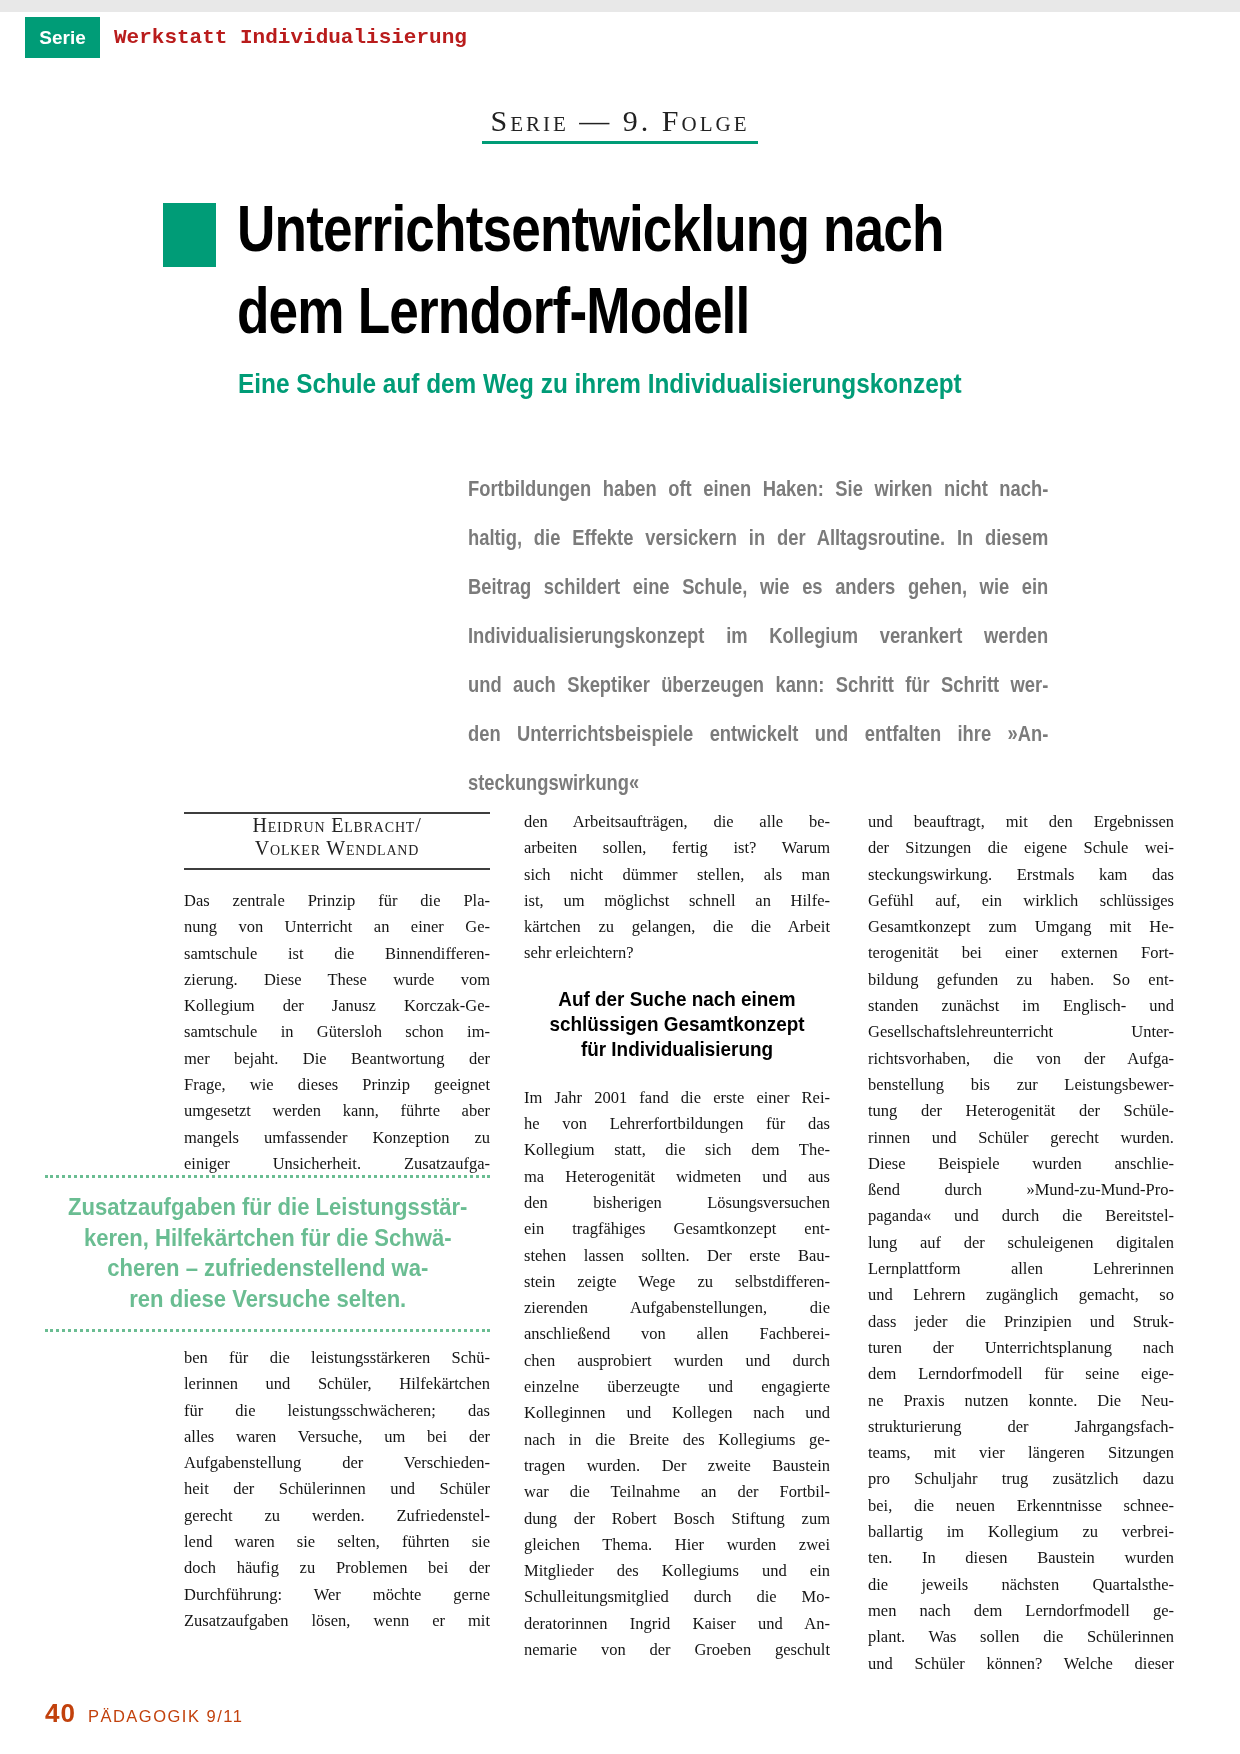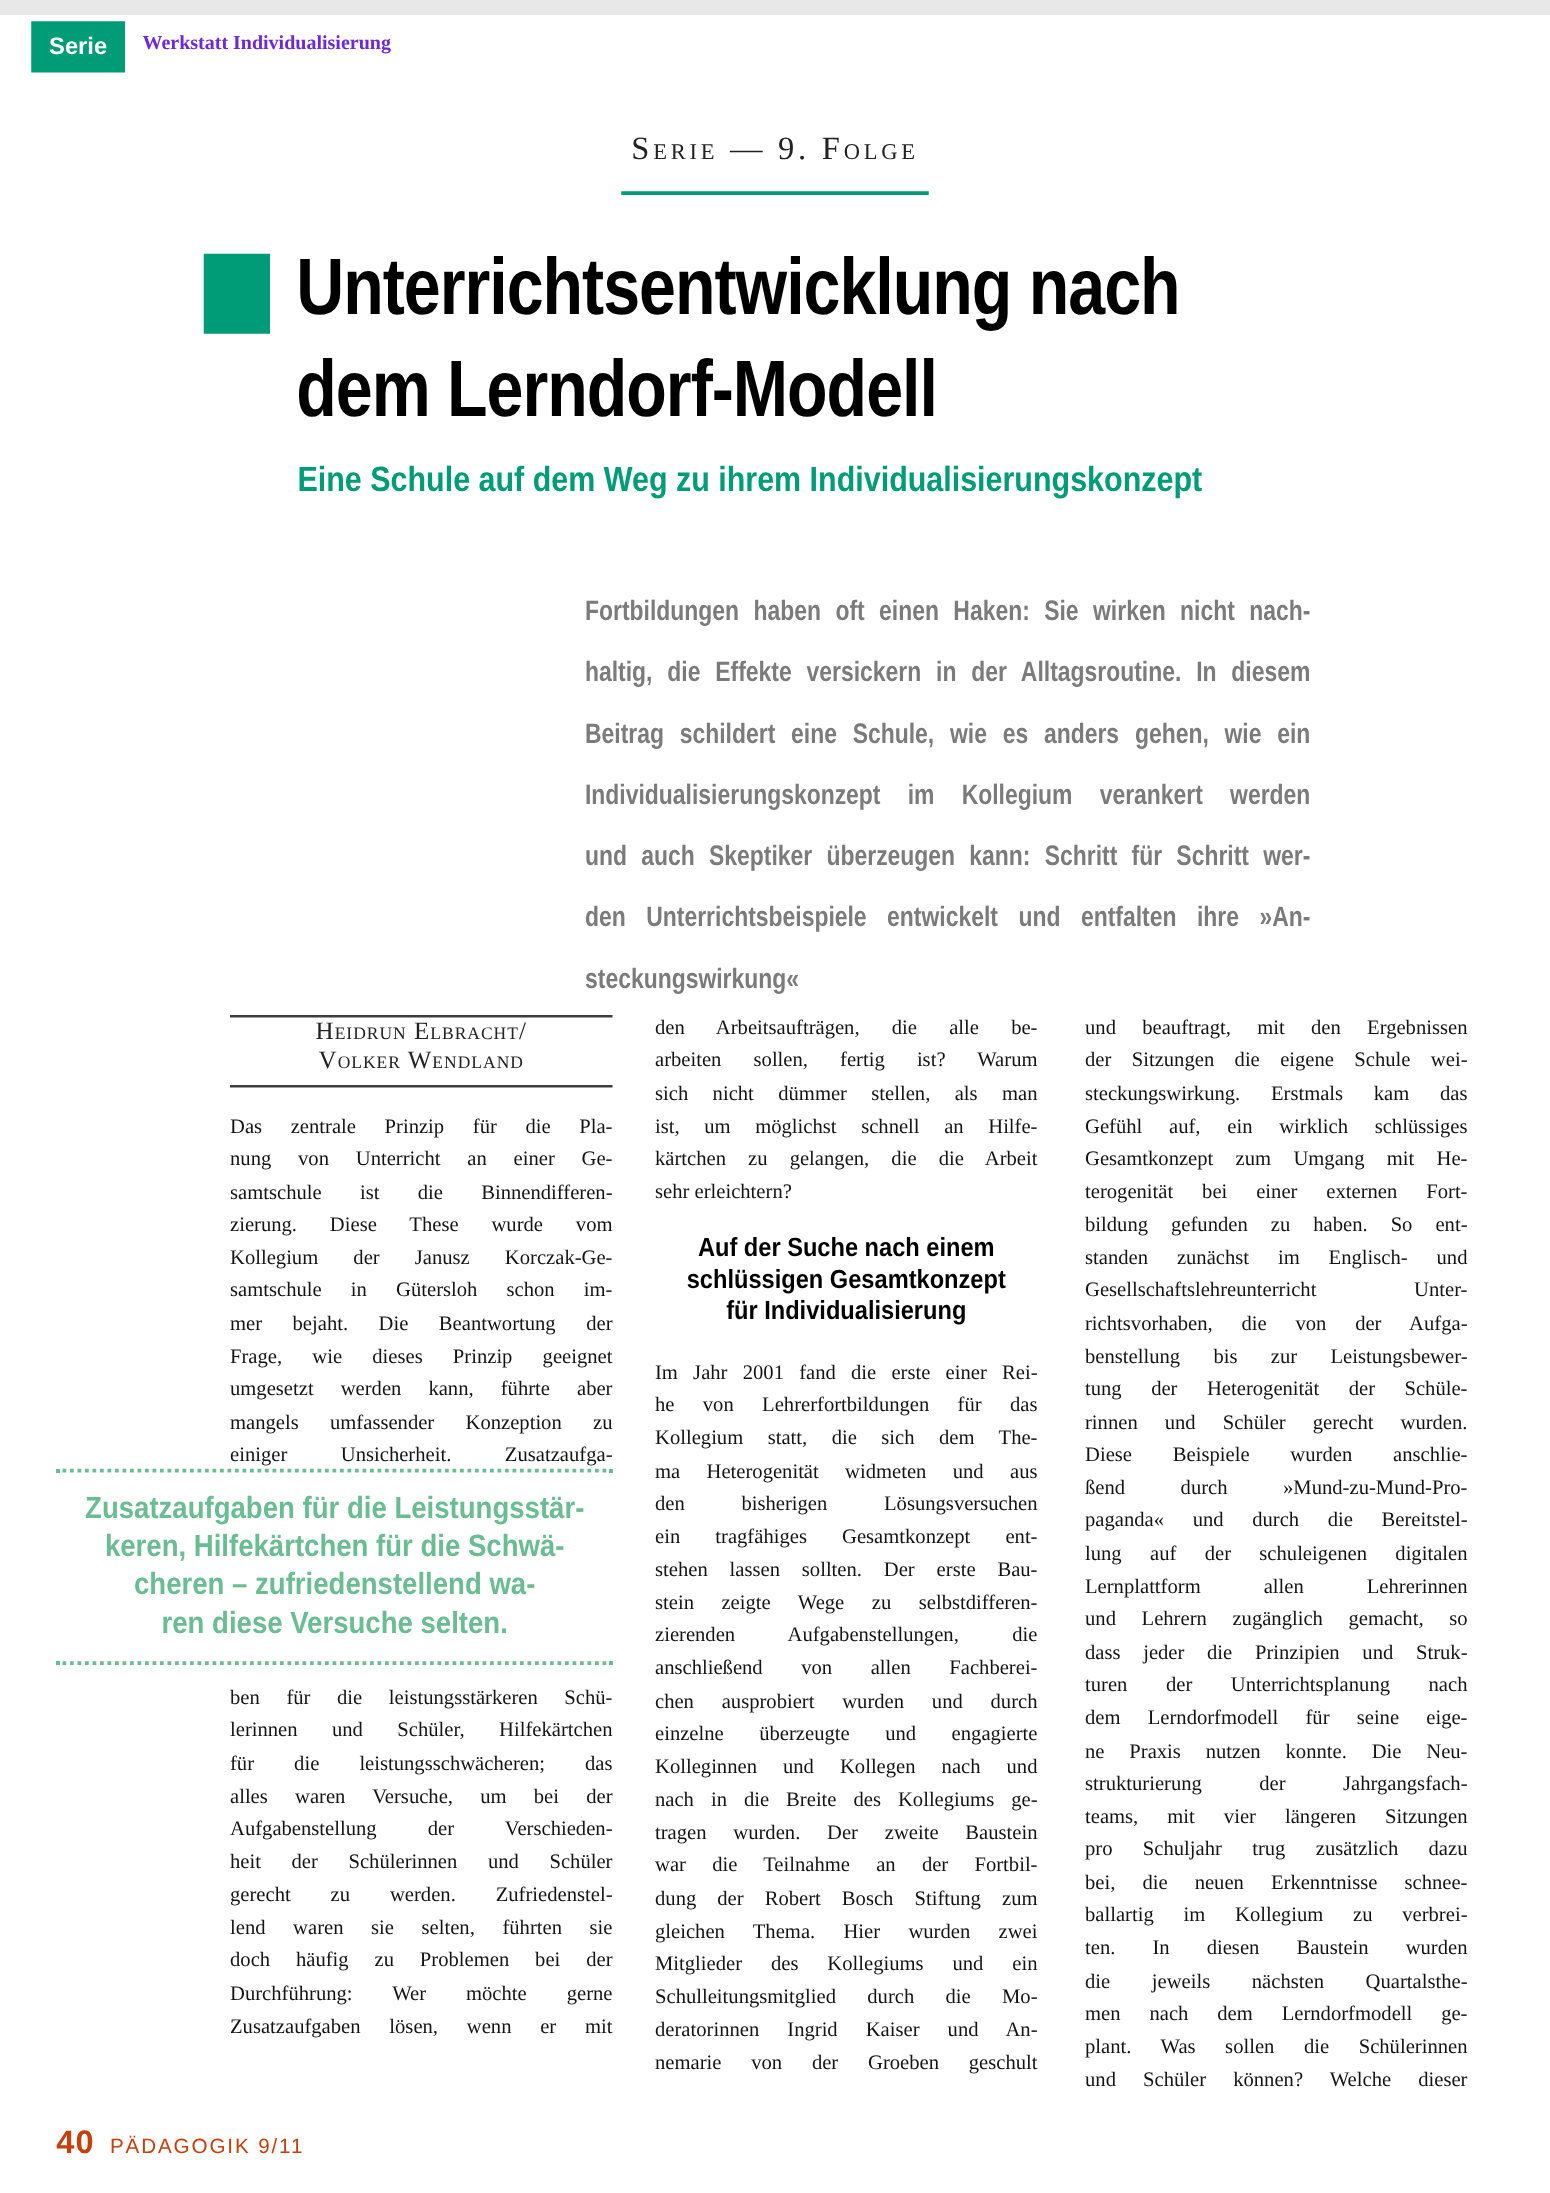--- a/index.html
+++ b/index.html
@@ -15,27 +15,27 @@
   }
   
   .kicker-box{
     position:absolute;left:25px;top:5px;width:75px;height:41px;
     background:var(--green);color:#fff;
     display:flex;align-items:center;justify-content:center;
     font-family:"Liberation Sans",sans-serif;font-weight:bold;font-size:19px;
   }
   .kicker-title{
     position:absolute;left:114px;top:14px;
-    font-family:Liberation Serif, serif;font-weight:bold;font-size:16px;color:#6d28d9;
+    font-family:Liberation Mono, monospace;font-weight:bold;font-size:21px;color:#b91c1c;
   }
   
   .series-heading{position:absolute;left:0;top:92px;width:100%;text-align:center;}
   .series-heading span{
-    display:inline-block;font-variant:small-caps;font-size:26px;letter-spacing:3px;
-    color:#222;border-bottom:3px solid var(--green);padding:0 8px 19px;
+    display:inline-block;font-variant:small-caps;font-size:30px;letter-spacing:3px;
+    color:#222;border-bottom:3px solid var(--green);padding:0 8px 3px;
   }
   
   .title-bullet{position:absolute;left:163px;top:191px;width:53px;height:64px;background:var(--green);}
   .article-title{
     position:absolute;left:237px;top:176px;
     font-family:"Liberation Sans",sans-serif;font-weight:bold;font-size:64px;line-height:82px;
     letter-spacing:-1px;color:#000;white-space:nowrap;
     transform:scaleX(0.83);transform-origin:0 0;
   }
   .article-subtitle{

